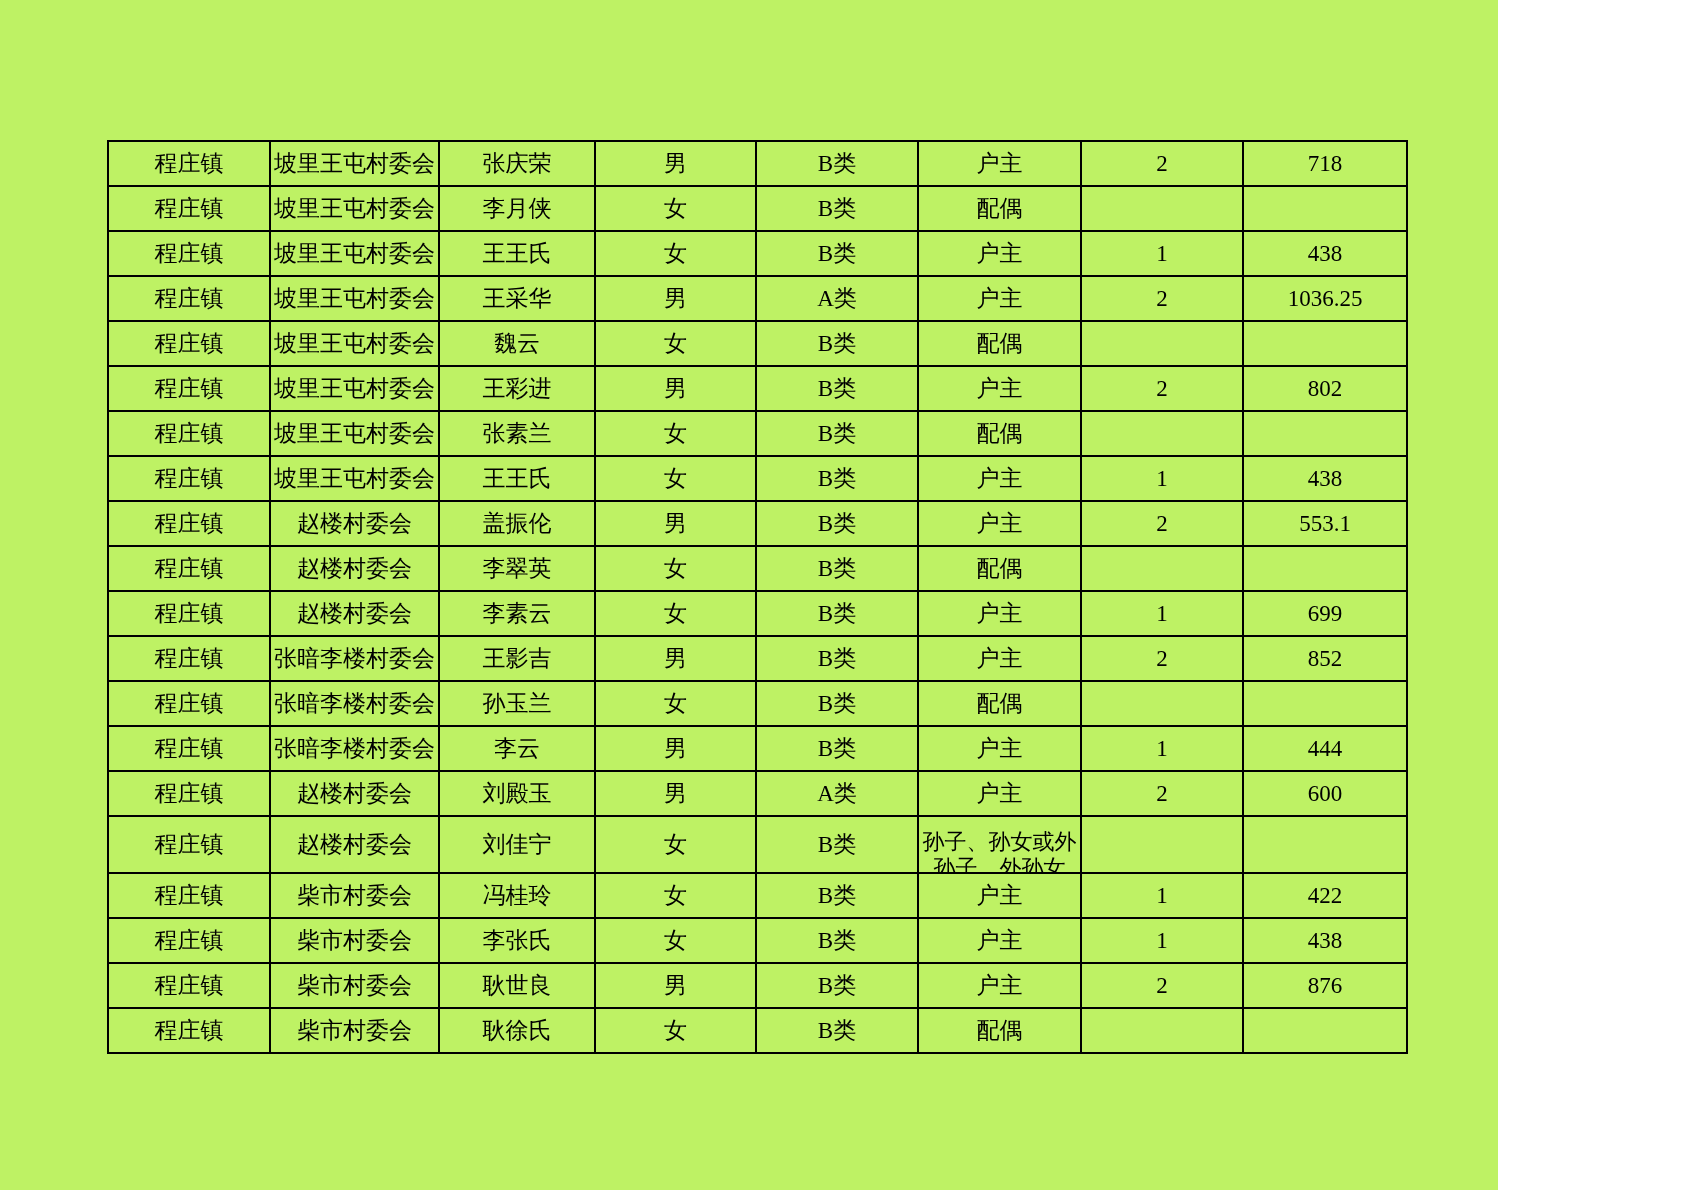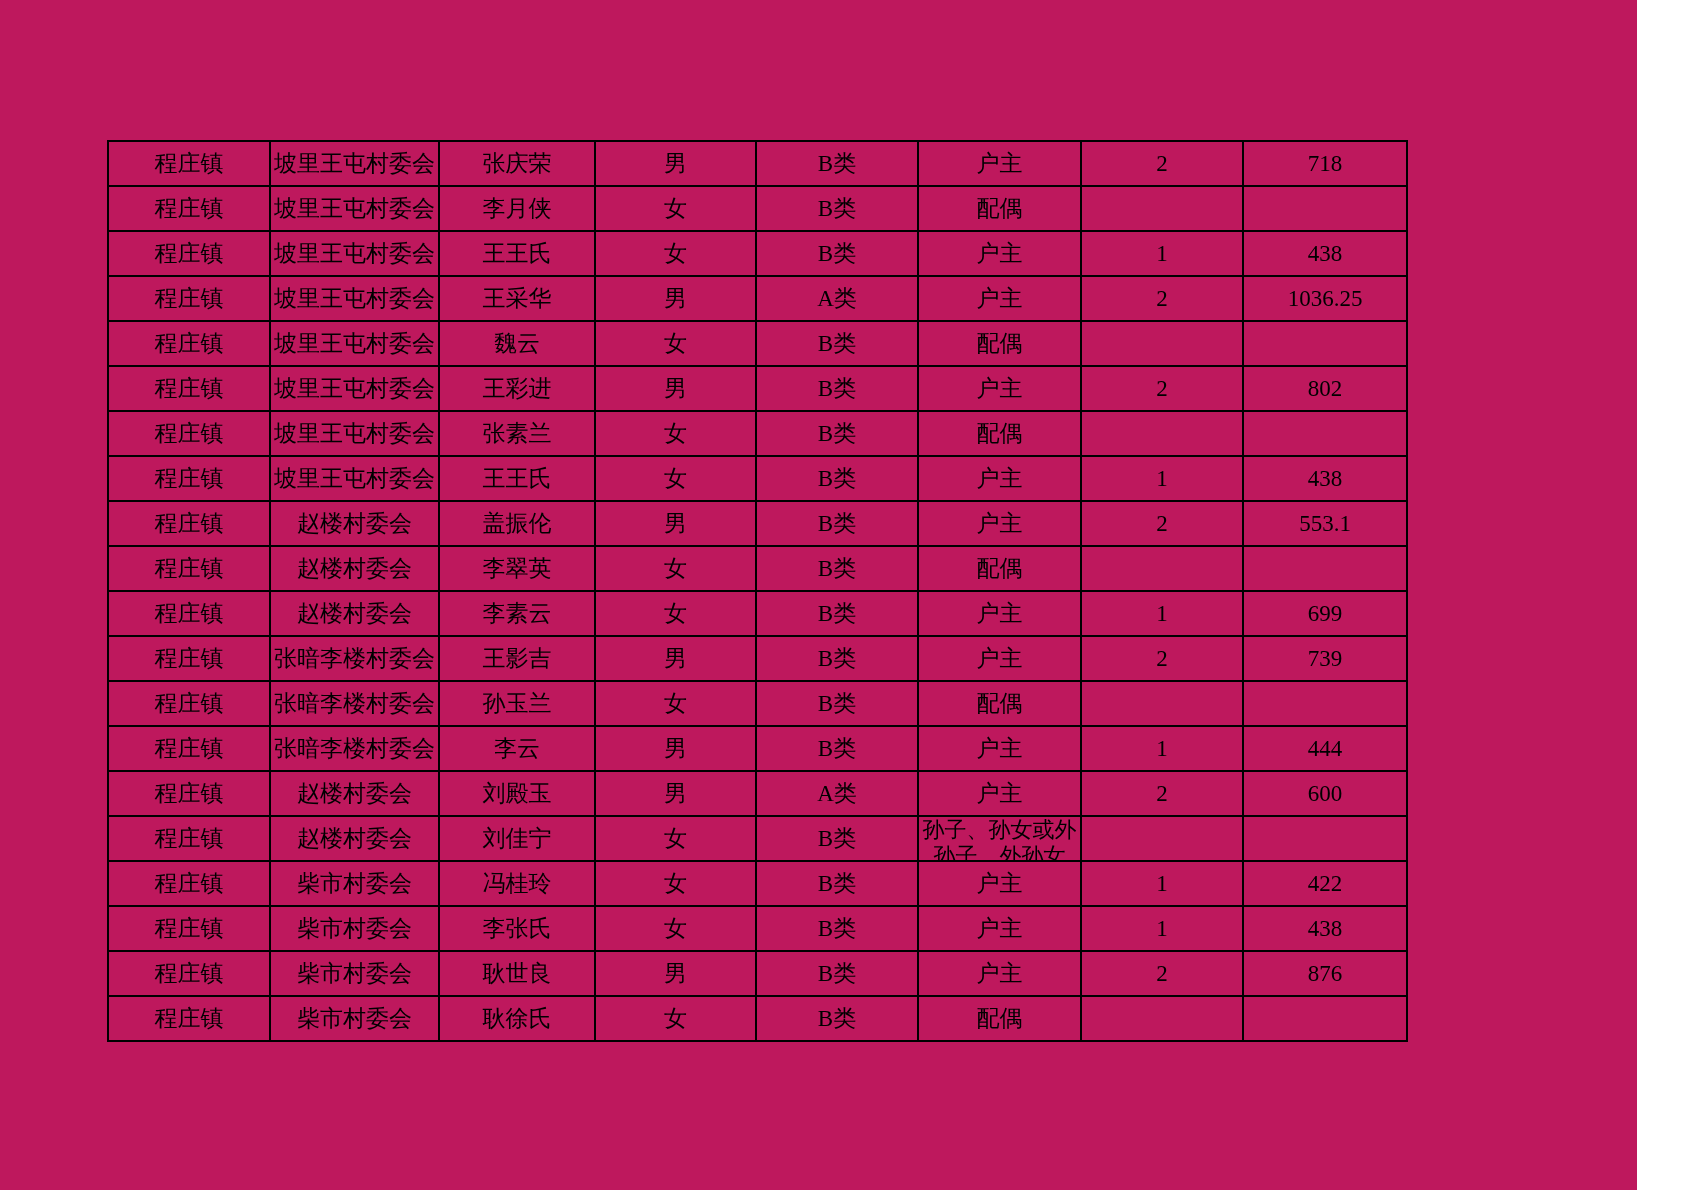--- a/index.html
+++ b/index.html
@@ -10,23 +10,23 @@
   body {
     width: 1683px;
     height: 1190px;
     position: relative;
     font-family: "Liberation Serif", "DejaVu Serif", serif;
     color: #000000;
   }
   .page-canvas {
     position: absolute;
     left: 0; top: 0;
-    width: 1637px;
+    width: 1498px;
     height: 1190px;
-    background: #be185d;
+    background: #bef264;
   }
   table.grid {
     position: absolute;
     left: 107px;
     top: 140px;
     width: 1299px;
     border-collapse: collapse;
     table-layout: fixed;
   }
   table.grid td {
@@ -43,20 +43,21 @@
     line-height: 43px;
     max-height: 43px;
     overflow: hidden;
     white-space: nowrap;
   }
   .cellc.multiline {
     line-height: 26px;
     max-height: 43px;
     white-space: normal;
     font-size: 22px;
+    margin-top: 12px;
   }
 </style>
 </head>
 <body>
 
 <div class="page-canvas">
   <table class="grid">
     <colgroup>
       <col style="width:162px">
       <col style="width:169px">
@@ -370,21 +371,21 @@
           <td>
             <div class="cellc">B类</div>
           </td>
           <td>
             <div class="cellc">户主</div>
           </td>
           <td>
             <div class="cellc">2</div>
           </td>
           <td>
-            <div class="cellc">739</div>
+            <div class="cellc">852</div>
           </td>
         </tr>
         <tr>
           <td>
             <div class="cellc">程庄镇</div>
           </td>
           <td>
             <div class="cellc">张暗李楼村委会</div>
           </td>
           <td>

